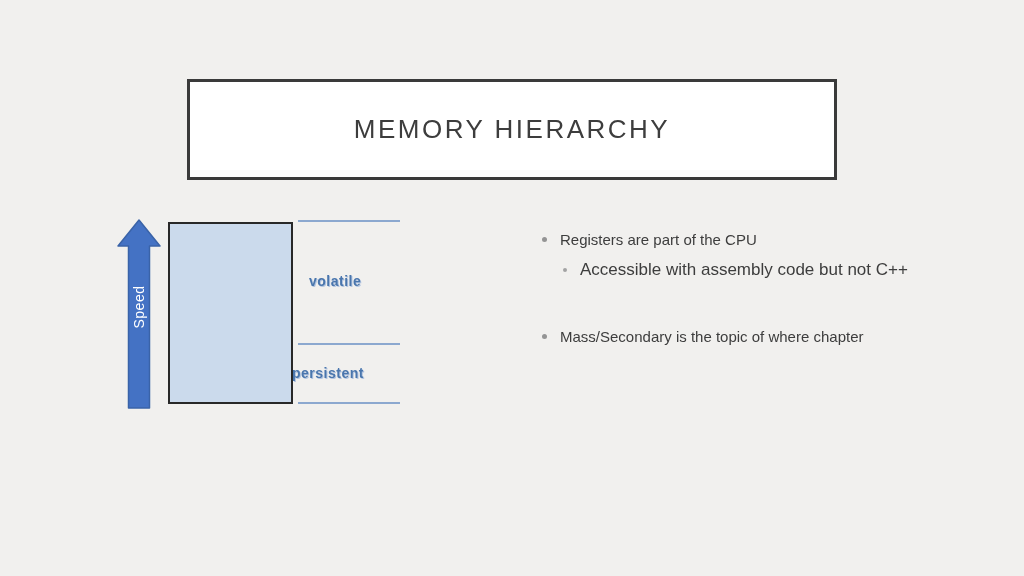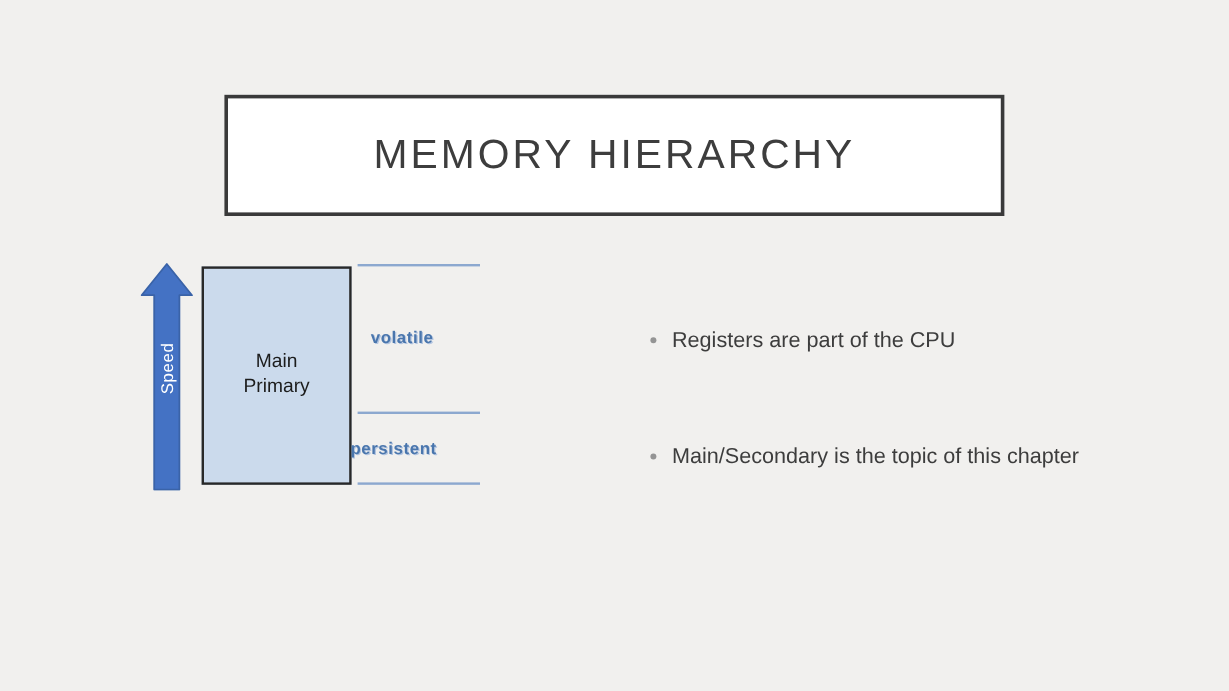--- a/index.html
+++ b/index.html
@@ -11,21 +11,21 @@
   .slide { position: relative; width: 1024px; height: 576px; }
 
   
   .title-box {
     position: absolute; left: 187px; top: 79px; width: 650px; height: 101px;
     box-sizing: border-box; background: #ffffff;
     border: 3px solid #3a3a3a;
     display: flex; align-items: center; justify-content: center;
   }
   .title {
-    margin: 0; font-size: 34px; font-weight: 400;
+    margin: 0; font-size: 26px; font-weight: 400;
     letter-spacing: 2.5px; color: var(--text-dark, #3d3d3d);
     white-space: nowrap;
   }
 
   
   .arrow-svg { position: absolute; left: 117px; top: 219px; }
   .speed-label {
     position: absolute; left: 116px; top: 295px; width: 46px; height: 24px;
     transform: rotate(-90deg);
     color: #ffffff; font-size: 14px; line-height: 24px; text-align: center;
@@ -68,21 +68,21 @@
   
   .bullets {
     position: absolute; left: 536px; top: 0; width: 440px; height: 576px;
     margin: 0; padding: 0; list-style: none;
   }
   .b {
     position: absolute; left: 0;
     display: flex; align-items: flex-start;
     color: var(--text-dark, #3d3d3d); white-space: nowrap;
   }
-  .l1 { font-size: 18px; line-height: 25px; margin-top: 44px; }
+  .l1 { font-size: 15px; line-height: 25px; }
   .l2 { font-size: 17px; line-height: 23px; left: 21px; }
   .dot { flex: none; border-radius: 50%; background: #949494; }
   .l1 .dot { width: 5px; height: 5px; margin: 10px 13px 0 6px; }
   .l2 .dot { width: 4px; height: 4px; margin: 10px 13px 0 6px; background: #a3a3a3; }
   .b-1 { top: 227px; }
   .b-2 { top: 258px; }
   .b-3 { top: 290px; }
   .b-4 { top: 324px; }
 </style>
 </head>
@@ -94,36 +94,38 @@
     <h1 class="title">MEMORY HIERARCHY</h1>
   </div>
 
   <div>
     <svg class="arrow-svg" width="44" height="190" viewBox="0 0 44 190">
       <polygon points="22,1 43,27 32.5,27 32.5,189 11.5,189 11.5,27 1,27" fill="#4472c4" stroke="#3a63a8" stroke-width="1.5" stroke-linejoin="round"></polygon>
     </svg>
     <div class="speed-label">Speed</div>
 
     <div class="mem-table">
-      <div class="mem-row row-2">Main
-Primary</div>
     </div>
 
     <div class="bracket-line line-top"></div>
     <div class="bracket-line line-mid"></div>
     <div class="bracket-line line-bottom"></div>
 
     <div class="bracket-label volatile">volatile</div>
     <div class="bracket-label persistent">persistent</div>
   </div>
 
   <ul class="bullets">
     <li class="b l1 b-1">
       <span class="dot"></span>
       <span>Registers are part of the CPU</span>
     </li>
+    <li class="b l2 b-2">
+      <span class="dot"></span>
+      <span>Accessible with assembly code but not C++</span>
+    </li>
     <li class="b l1 b-4">
       <span class="dot"></span>
-      <span>Main/Secondary is the topic of this chapter</span>
+      <span>Mass/Secondary is the topic of where chapter</span>
     </li>
   </ul>
 
 </div>
 
 </body></html>

